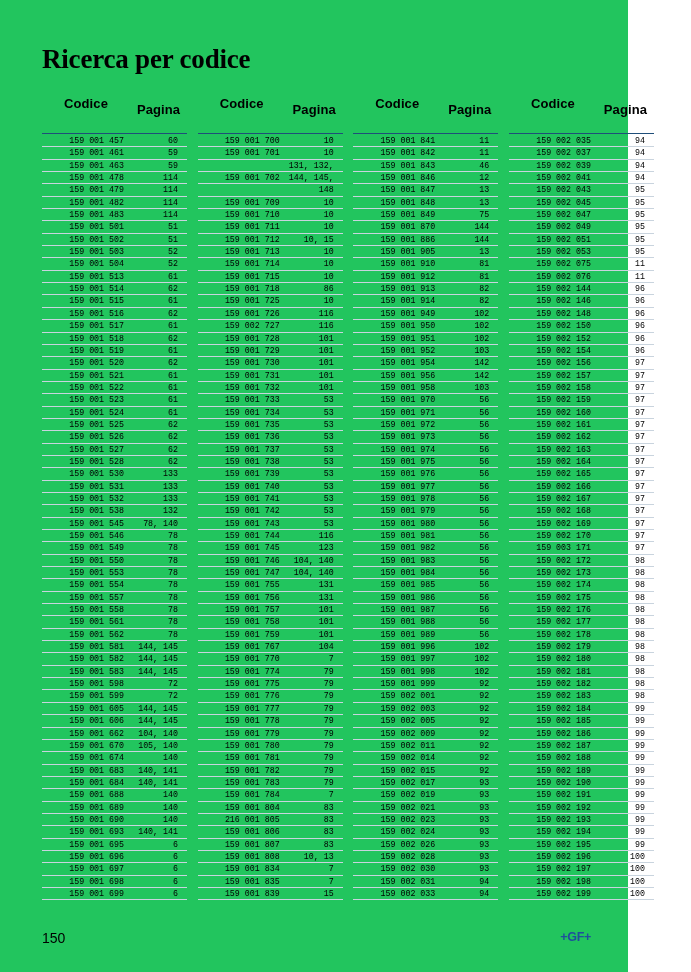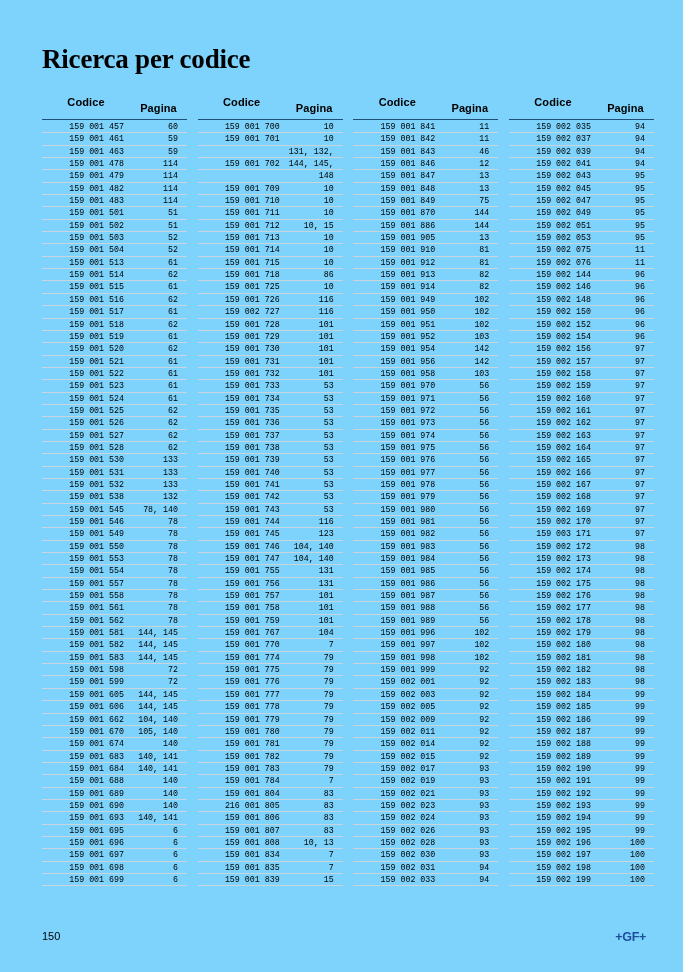--- a/index.html
+++ b/index.html
@@ -11,23 +11,23 @@
     height: 972px;
     background: #ffffff;
     font-family: "Liberation Sans", sans-serif;
     color: #000000;
     position: relative;
     overflow: hidden;
   }
   .page {
     position: absolute;
     left: 0; top: 0;
-    width: 683px;
+    width: 628px;
     height: 972px;
-    background: #7dd3fc;
+    background: #22c55e;
   }
   .page-title {
     position: absolute;
     left: 42px;
     top: 44px;
     font-family: "Liberation Serif", serif;
     font-weight: bold;
     font-size: 27px;
     letter-spacing: -0.2px;
     color: #000;
@@ -41,22 +41,22 @@
     flex-direction: row;
     justify-content: space-between;
   }
   .col {
     width: 145px;
   }
   .col-head {
     display: flex;
     flex-direction: row;
     font-weight: bold;
-    font-size: 11px;
-    padding-bottom: 5px;
+    font-size: 13px;
+    padding-bottom: 16px;
     border-bottom: 1.6px solid #1f4e79;
   }
   .col-head .h-code {
     width: 88px;
     text-align: center;
     letter-spacing: 0.1px;
   }
   .col-head .h-page {
     width: 57px;
     text-align: center;
@@ -93,21 +93,21 @@
     position: absolute;
     left: 42px;
     right: 37px;
     bottom: 24px;
     height: 18px;
   }
   .page-number {
     position: absolute;
     left: 0;
     top: 0;
-    font-size: 11px;
+    font-size: 14px;
     color: #000;
   }
   .brand {
     position: absolute;
     right: 0;
     top: 0;
     font-size: 12.5px;
     font-weight: bold;
     color: #1f4e9c;
     letter-spacing: -0.3px;

